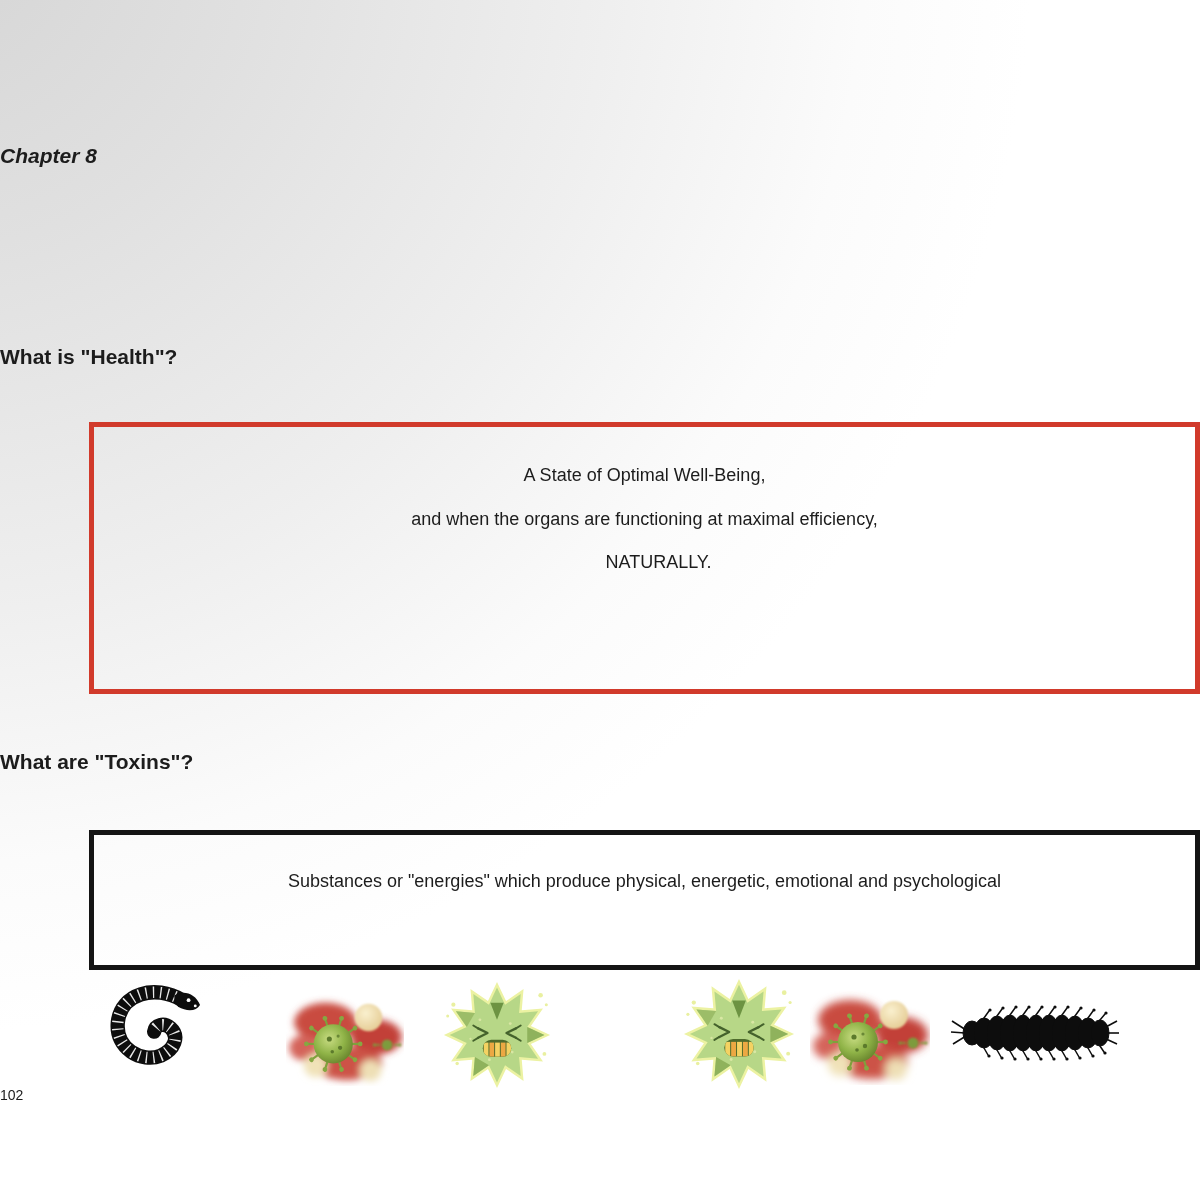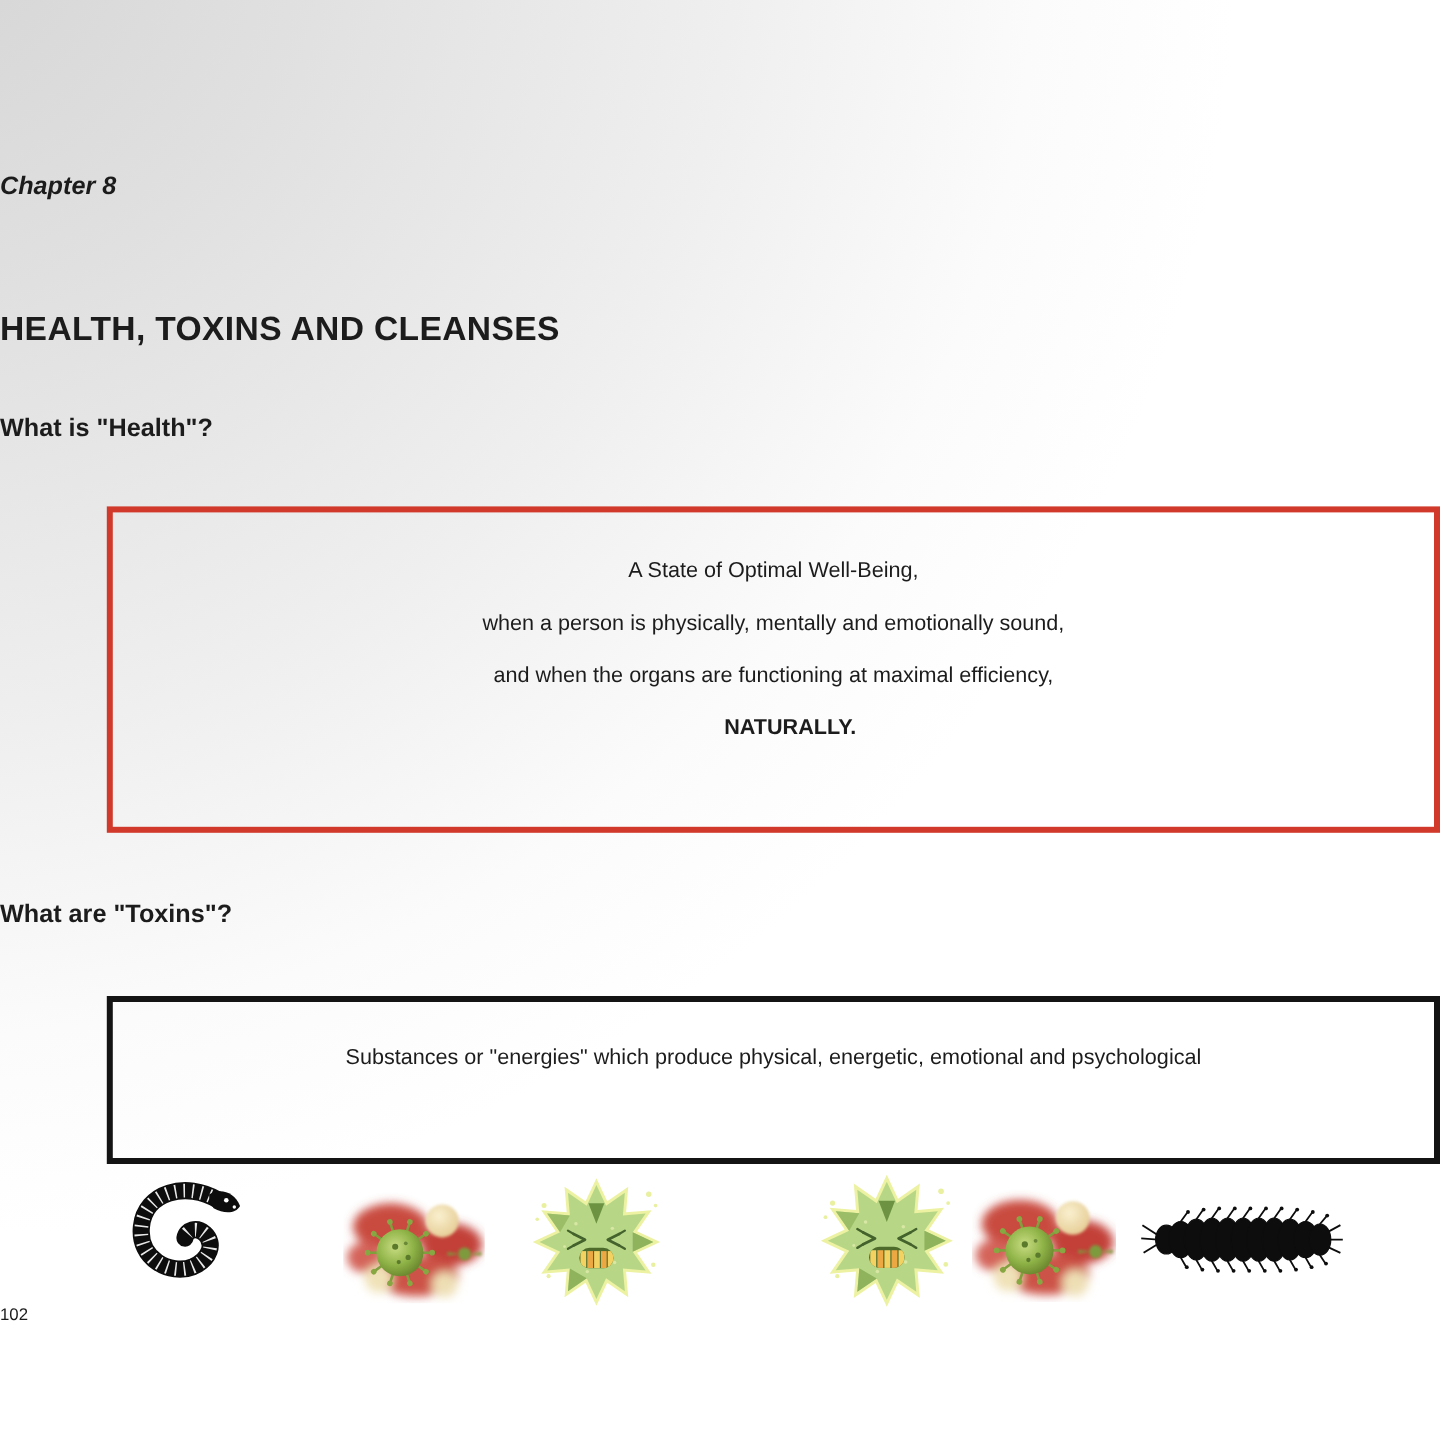--- a/index.html
+++ b/index.html
@@ -14,48 +14,46 @@
   }
   .centered{position:absolute;left:0;width:1200px;text-align:left;margin:0;}
   .chapter{top:144px;font-size:21px;font-weight:bold;font-style:italic;}
   .doc-title{top:258px;font-size:28px;font-weight:bold;letter-spacing:.3px;}
   .sec-heading{font-size:21px;font-weight:bold;}
   .h-health{top:345px;}
   .h-toxins{top:750px;}
   .def-box{position:absolute;left:89px;width:1111px;box-sizing:border-box;background:transparent;}
   .red-box{top:422px;height:272px;border:5px solid #d13a2b;padding-top:27px;}
   .red-box p{margin:0;line-height:43.5px;font-size:18px;text-align:center;}
-  .red-box p.bold-line{font-weight:bold;margin-left:28px;}
+  .red-box p.bold-line{font-weight:normal;margin-left:28px;}
   .black-box{top:830px;height:140px;border:5px solid #141414;padding-top:24px;}
   .black-box p{margin:0;line-height:44px;font-size:18px;text-align:center;}
   .page-number{top:1087px;font-size:14px;}
   .illus{position:absolute;}
   .illus svg{display:block;width:100%;height:100%;}
   .worm-slot{left:104px;top:982px;width:108px;height:86px;}
   .rvirus1-slot{left:286px;top:993px;width:118px;height:93px;}
   .cvirus1-slot{left:442px;top:980px;width:110px;height:110px;}
   .cvirus2-slot{left:682px;top:977px;width:114px;height:114px;}
   .rvirus2-slot{left:810px;top:990px;width:120px;height:95px;}
   .cat-slot{left:950px;top:1000px;width:170px;height:66px;}
   .defs-holder{position:absolute;width:0;height:0;overflow:hidden;}
 </style>
 </head>
 <body>
 
 <div class="page">
 
   <p class="centered chapter">Chapter 8</p>
 
-  <h1 class="centered doc-title">HEALTH, TOXINS AND CLEANSES</h1>
 
   <h2 class="centered sec-heading h-health">What is "Health"?</h2>
 
   <div class="def-box red-box">
     <p>A State of Optimal Well-Being,</p>
-    <p>when a person is physically, mentally and emotionally sound,</p>
     <p>and when the organs are functioning at maximal efficiency,</p>
     <p class="bold-line">NATURALLY.</p>
   </div>
 
   <h2 class="centered sec-heading h-toxins">What are "Toxins"?</h2>
 
   <div class="def-box black-box">
     <p>Substances or "energies" which produce physical, energetic, emotional and psychological</p>
   </div>
 

